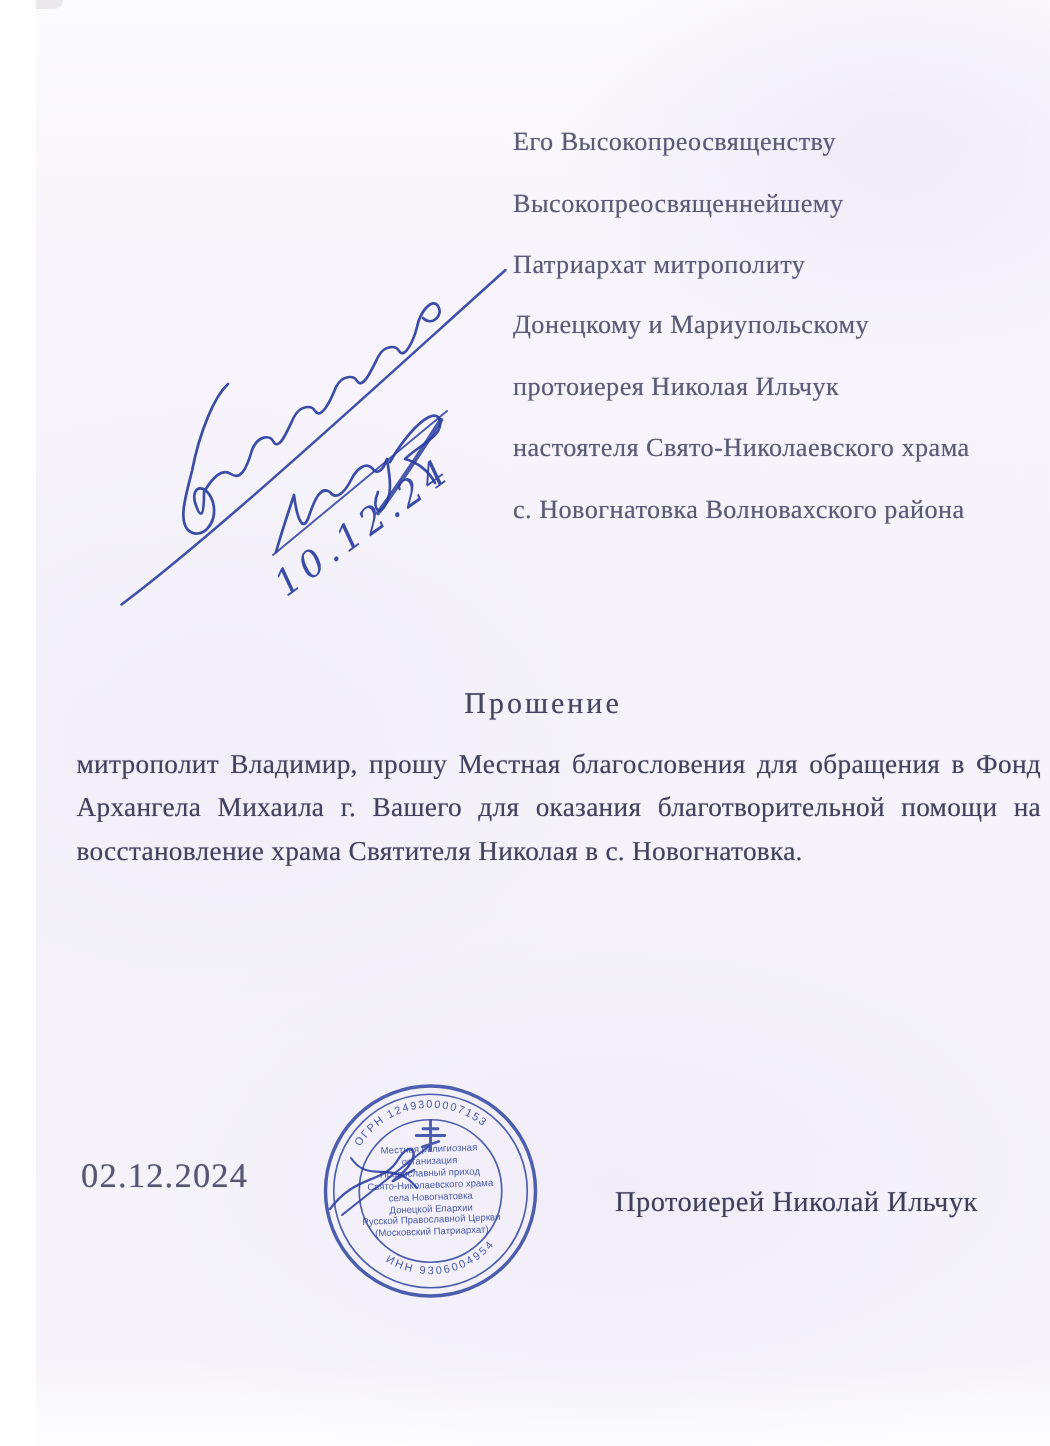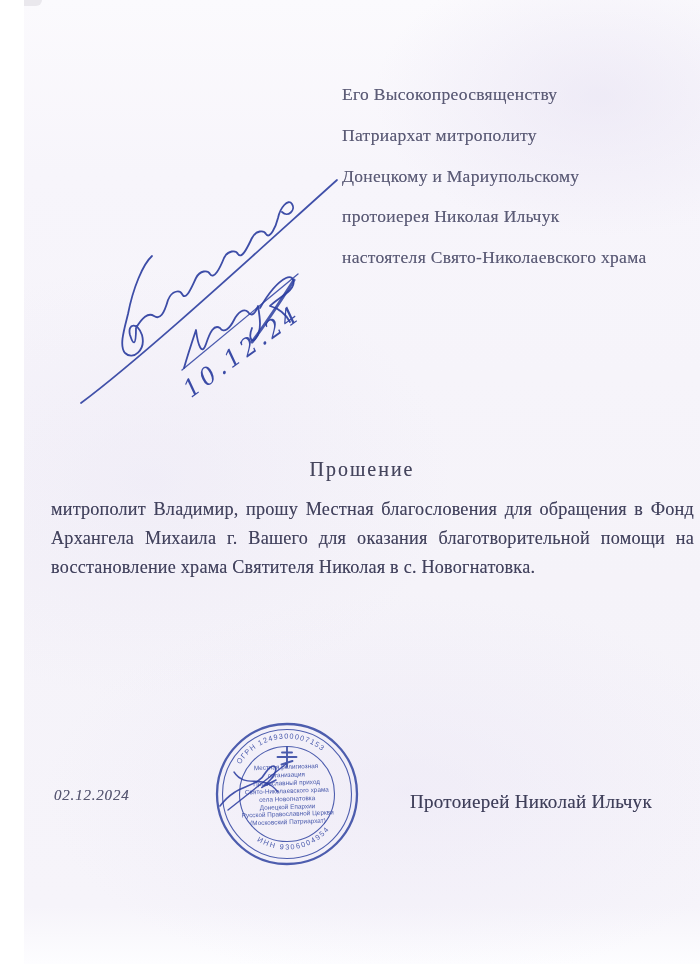--- a/index.html
+++ b/index.html
@@ -20,21 +20,21 @@
   
   .title{position:absolute;left:0;top:458px;width:100%;text-align:center;
          transform:translateX(-12px);font-size:20px;letter-spacing:2px;color:#45455c;}
   
   .body-block{position:absolute;left:27px;top:499px;width:643px;color:#40405а;}
   .bline{height:29px;line-height:21px;font-size:18.2px;letter-spacing:.2px;color:#42425c;
          text-align:justify;text-align-last:justify;}
   .bline.first{width:483px;padding-left:42px;}
   .bline.last{text-align:center;text-align-last:left;}
   
-  .doc-date{position:absolute;left:30px;top:787px;font-size:15px;letter-spacing:.8px;color:#565670;font-style:italic;}
+  .doc-date{position:absolute;left:30px;top:771px;font-size:23px;letter-spacing:.8px;color:#565670;}
   .signatory{position:absolute;left:386px;top:791px;font-size:19px;letter-spacing:.3px;color:#3f3f59;}
   
   .hand-svg{position:absolute;left:40px;top:172px;}
   .hand-svg path{fill:none;stroke:#2c3ea0;stroke-linecap:round;stroke-linejoin:round;}
   .hand-date{position:absolute;left:162px;top:378px;color:#2c3ea0;
              font-family:"DejaVu Serif",serif;font-style:italic;font-size:24px;letter-spacing:4px;
              transform:rotate(-36deg);transform-origin:0 50%;opacity:.92;}
   
   .stamp-svg{position:absolute;left:190px;top:721px;}
   .stamp-center{position:absolute;left:203px;top:763px;width:120px;text-align:center;
@@ -47,24 +47,26 @@
 </style>
 </head>
 <body>
 
 <div class="page">
 
   <div class="artifact"></div>
 
   <div class="recipient printed">
     <div class="rline">Его Высокопреосвященству</div>
+    <div class="rline">Высокопреосвященнейшему</div>
     <div class="rline">Патриархат митрополиту</div>
     <div class="rline">Донецкому и Мариупольскому</div>
     <div class="rline">протоиерея Николая Ильчук</div>
     <div class="rline">настоятеля Свято-Николаевского храма</div>
+    <div class="rline">с. Новогнатовка Волновахского района</div>
   </div>
 
   <svg class="hand-svg" width="300" height="246" viewBox="0 0 300 246">
 
     <path d="M17,231 C80,184 195,78 273,8" stroke-width="1.7" opacity="0.9"></path>
 
     <path d="M88,84 C79,92 69,116 64,142 C60,158 55,174 61,181 C69,189 82,178 78,163
              C74,150 63,151 66,163 C69,172 72,176 72,156
              C78,146 84,140 90,144 C96,148 100,142 104,128
              C108,118 116,118 118,122 C122,130 128,114 132,106

